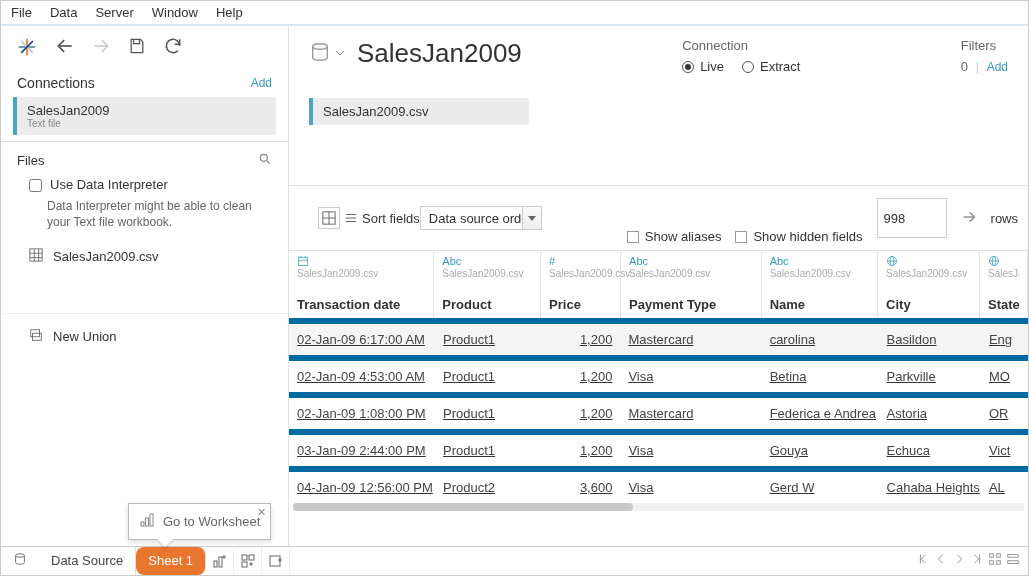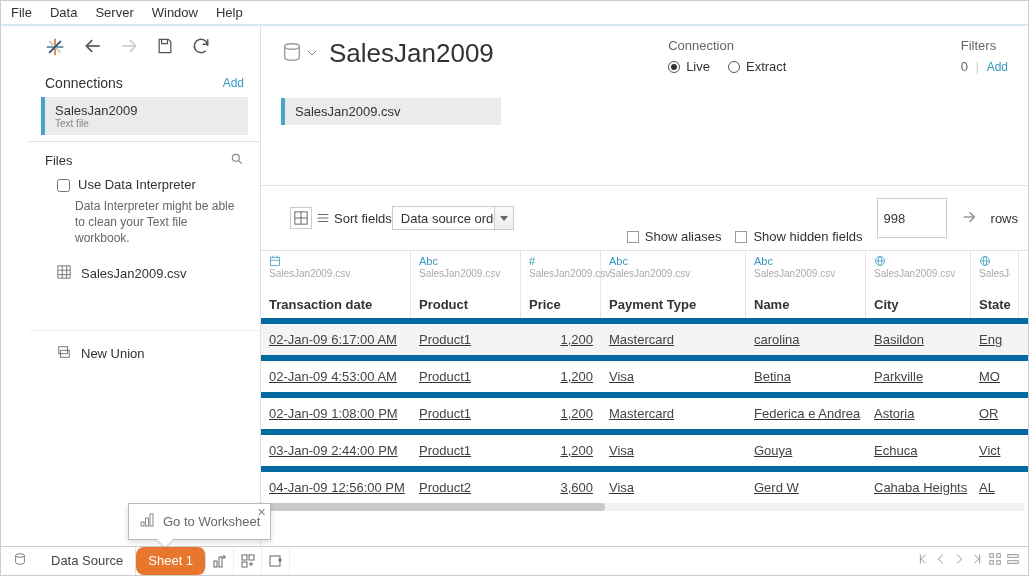--- a/index.html
+++ b/index.html
@@ -1,20 +1,20 @@
 <!DOCTYPE html>
 <html><head>
 <meta charset="utf-8">
 <style>
 * { box-sizing: border-box; margin: 0; padding: 0; font-family: "Segoe UI", Arial, sans-serif; }
 body { width: 1029px; height: 576px; border: 1px solid #ccc; display: flex; flex-direction: column; background: #fff; font-size: 13px; color: #333; overflow: hidden; }
 .menubar { display: flex; gap: 18px; padding: 4px 10px; border-bottom: 2px solid #d6e8f1; font-size: 13px; }
 .menubar span { cursor: default; }
 .toolbar-row { display: flex; height: 100%; }
-.left-pane { width: 260px; border-right: 1px solid #e0e0e0; display: flex; flex-direction: column; padding-left: 28px; }
+.left-pane { width: 288px; border-right: 1px solid #e0e0e0; display: flex; flex-direction: column; }
 .right-pane { flex: 1; display: flex; flex-direction: column; overflow: hidden; }
 .nav-icons { display: flex; align-items: center; gap: 16px; padding: 10px 16px 8px; }
 .nav-icons svg { width: 20px; height: 20px; }
 .nav-icons .logo { width: 22px; height: 22px; }
 .section-hdr { display: flex; justify-content: space-between; align-items: center; padding: 8px 16px 6px; font-size: 14px; }
 .link { color: #3498c0; cursor: pointer; font-size: 12px; }
 .conn-item { background: #ebebeb; border-left: 4px solid #4aa6c7; margin: 0 12px 6px; padding: 6px 10px; }
 .conn-item .title { font-size: 13px; }
 .conn-item .sub { font-size: 10px; color: #888; }
 .files-hdr { display: flex; justify-content: space-between; align-items: center; padding: 10px 16px 6px; border-top: 1px solid #e0e0e0; }

